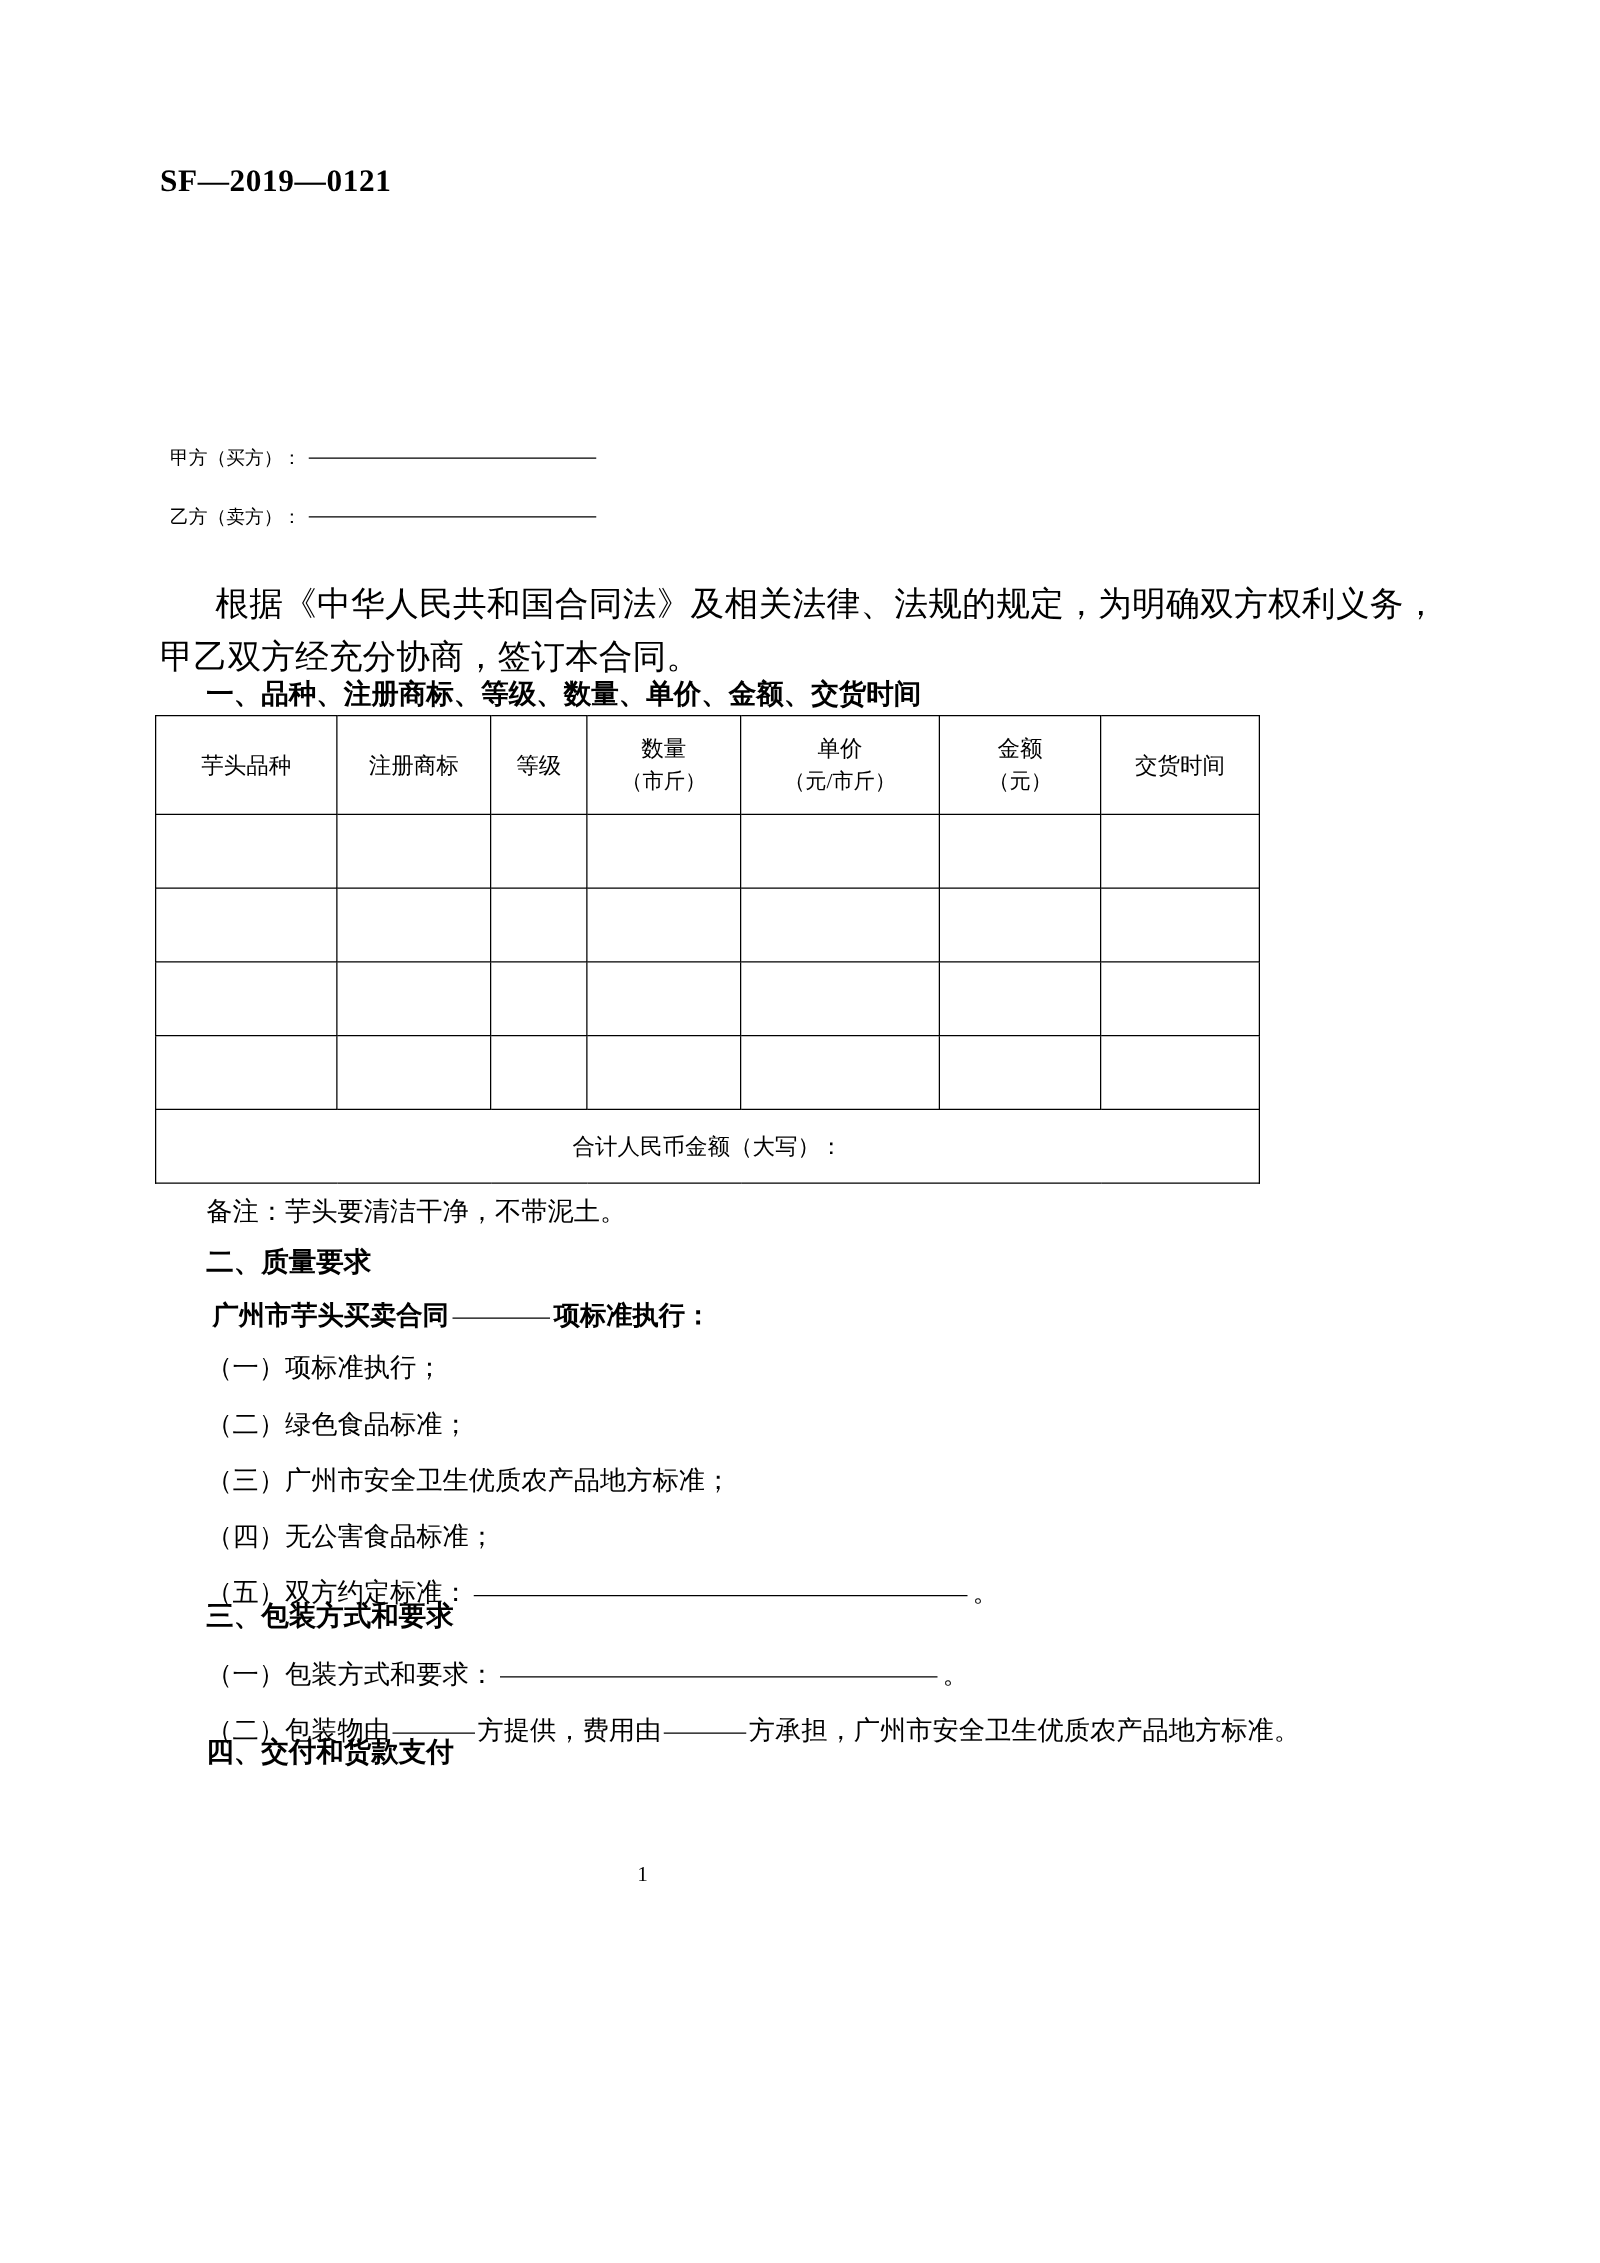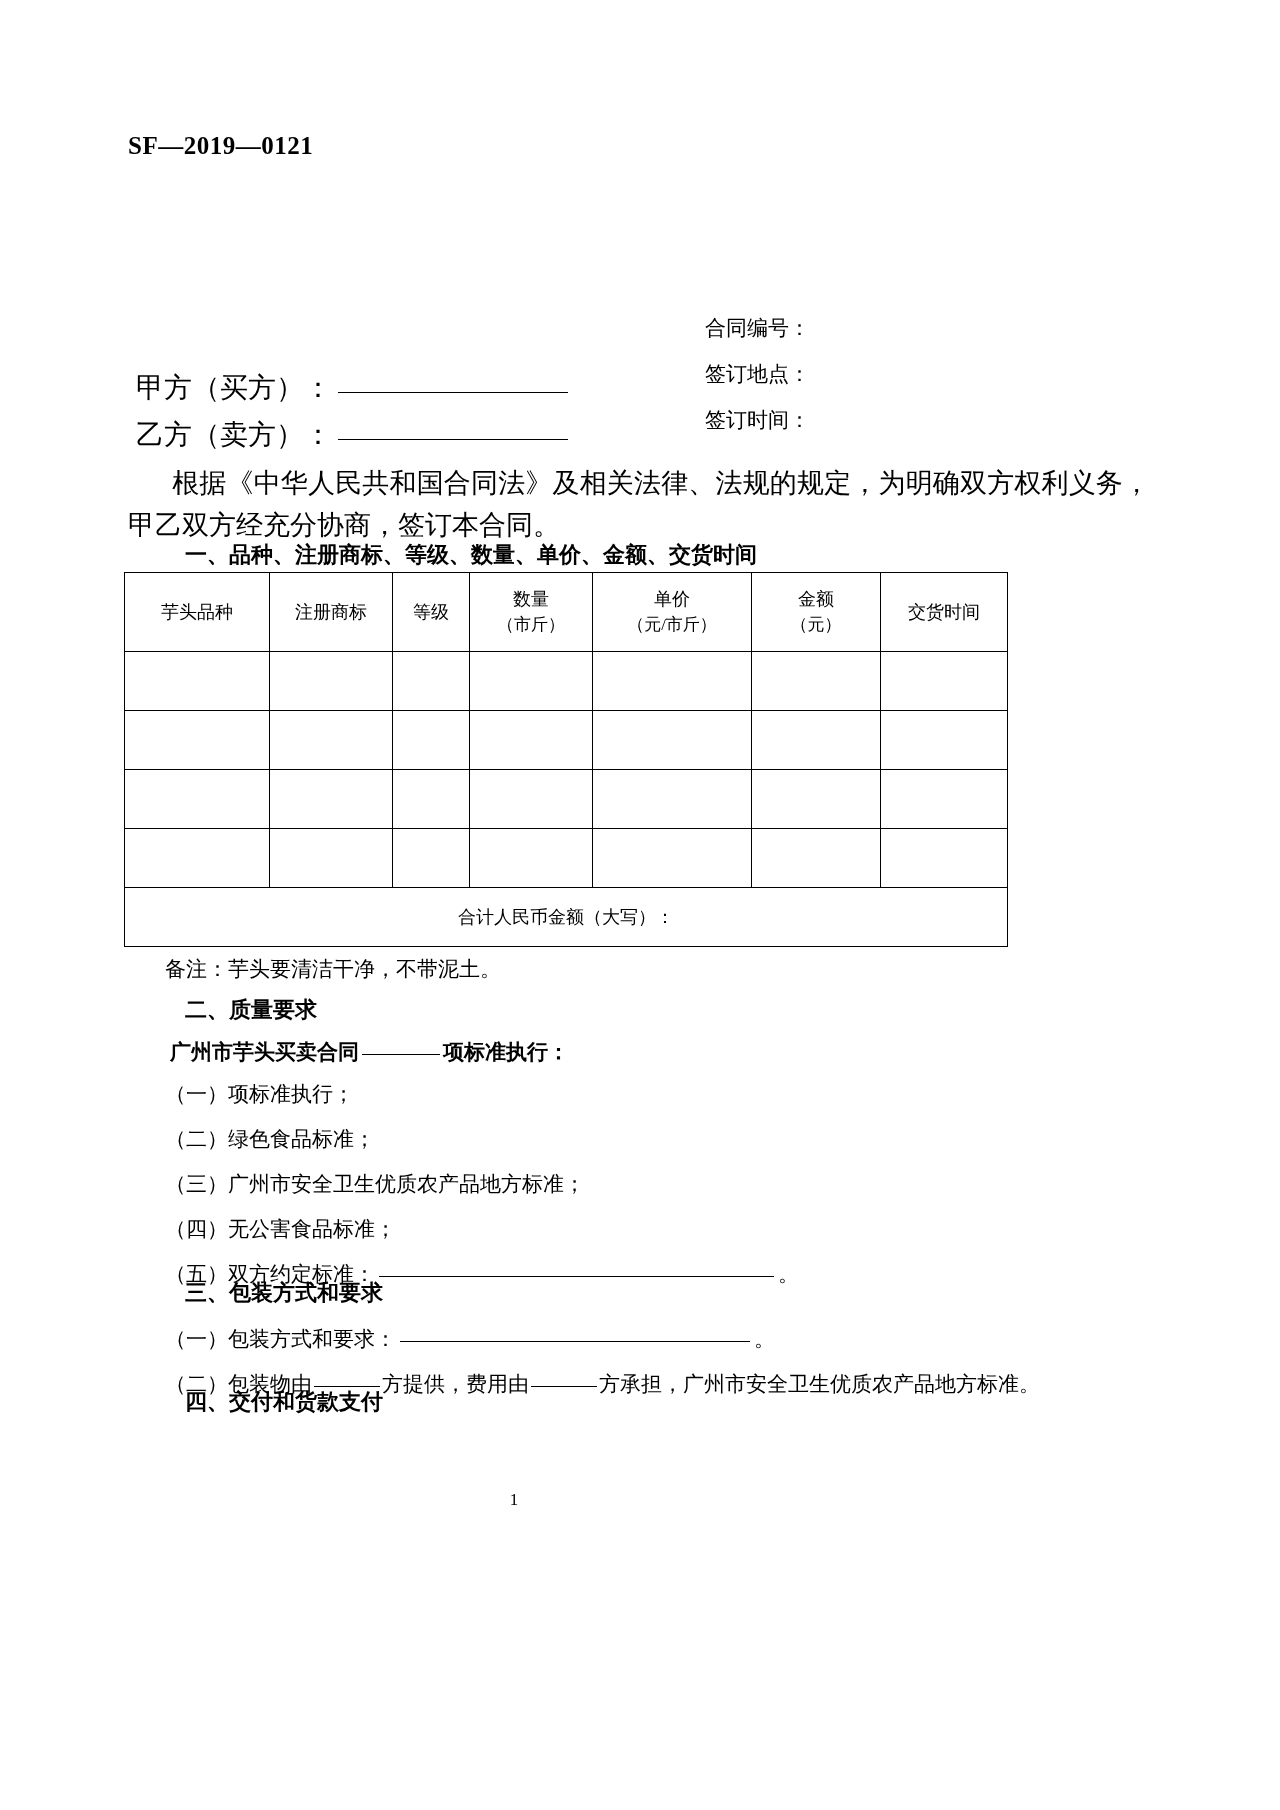--- a/index.html
+++ b/index.html
@@ -50,22 +50,22 @@
     left: 705px;
     top: 305px;
     font-size: 21px;
     line-height: 46px;
   }
   .meta-right div { white-space: nowrap; }
 
   .party-block {
     position: absolute;
     left: 136px;
-    top: 364px;
-    font-size: 28px;
+    top: 344px;
+    font-size: 15px;
     line-height: 47px;
   }
   .party-row {
     display: flex;
     align-items: baseline;
     white-space: nowrap;
   }
   .party-label { }
   .fill-line {
     display: inline-block;
@@ -88,21 +88,20 @@
   .indent { display: inline-block; width: 44px; }
 
   
   .sec-head {
     position: absolute;
     font-family: "DejaVu Sans", "Liberation Sans", sans-serif;
     font-weight: bold;
     font-size: 22px;
     left: 165px;
     white-space: nowrap;
-    margin-left: 20px;
   }
   .sec-1 { top: 540px; }
   .sec-2 { top: 995px; }
   .sec-3 { top: 1278px; }
   .sec-4 { top: 1387px; }
 
   
   .tbl-wrap {
     position: absolute;
     left: 124px;
@@ -175,25 +174,20 @@
   }
 </style>
 </head>
 <body>
 
 <div class="page">
 
   <div class="doc-no">SF—2019—0121</div>
 
 
-  <div class="meta-right">
-    <div>合同编号：</div>
-    <div>签订地点：</div>
-    <div>签订时间：</div>
-  </div>
 
   <div class="party-block">
     <div class="party-row">
       <span class="party-label">甲方（买方）：</span>
       <span class="fill-line fill-party"></span>
     </div>
     <div class="party-row">
       <span class="party-label">乙方（卖方）：</span>
       <span class="fill-line fill-party"></span>
     </div>

